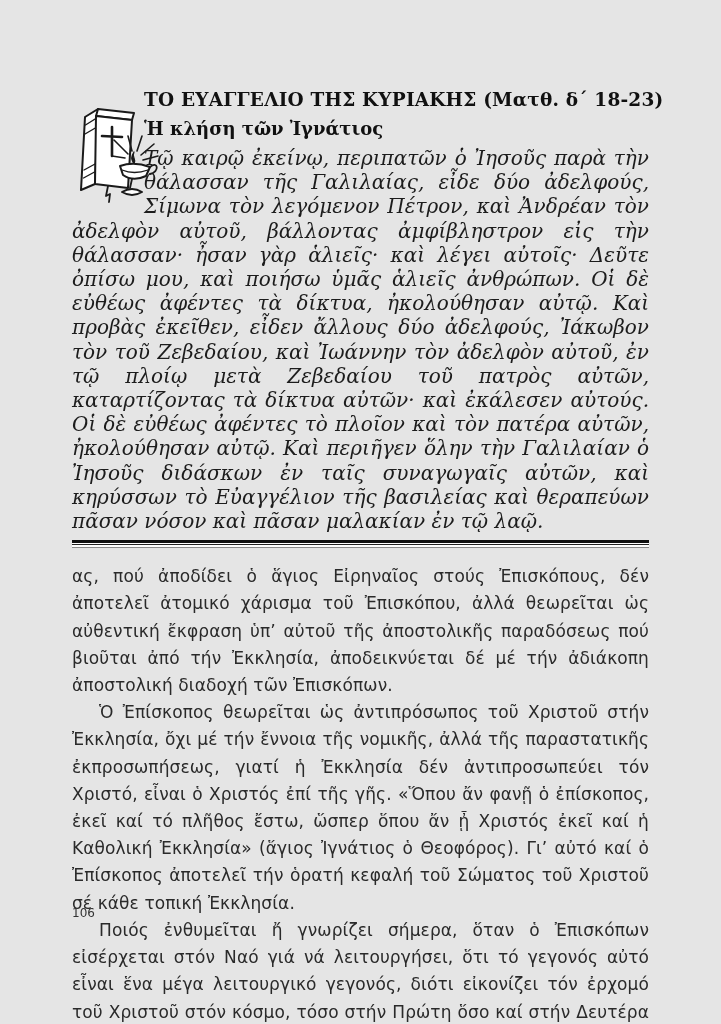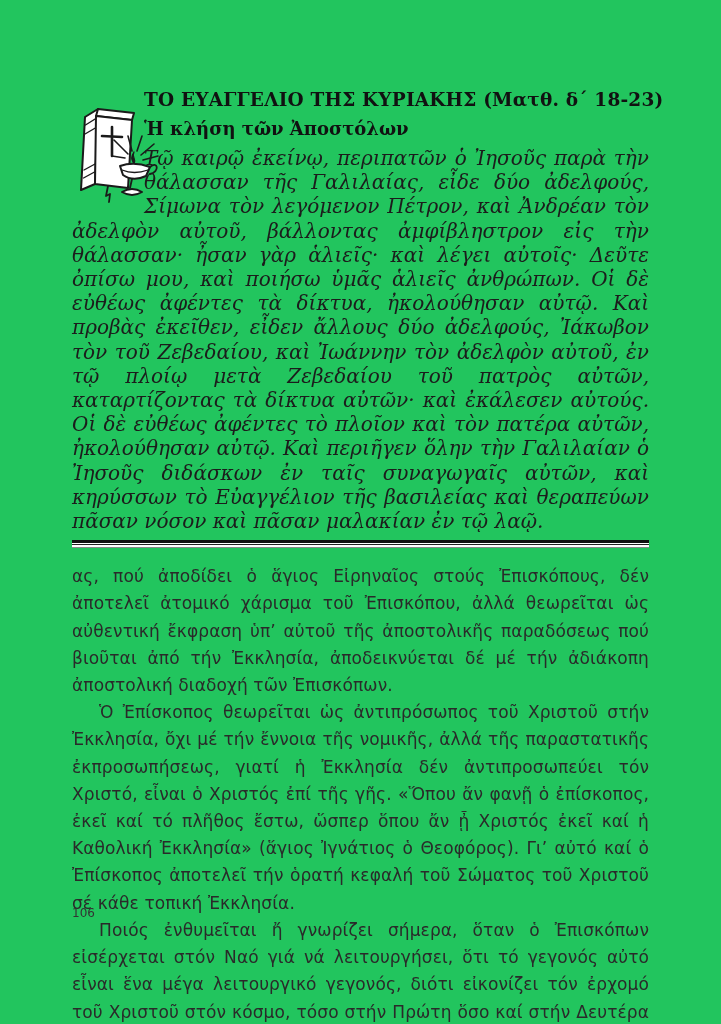--- a/index.html
+++ b/index.html
@@ -7,21 +7,21 @@
   body {
     width: 721px; height: 1024px;
     font-family: "DejaVu Sans", sans-serif;
     color: #222222;
     position: relative;
     overflow: hidden;
   }
   .page {
     position: absolute;
     inset: 0;
-    background: #22c55e;
+    background: #e5e5e5;
     padding: 86px 72px 0 72px;
   }
   
   .icon-float {
     float: left;
     width: 74px;
     height: 110px;
     margin: 8px 0 0 -2px;
     overflow: visible;
   }
@@ -134,21 +134,21 @@
 
           <path d="M80 73 C88 66 90 78 80 80" fill="none" stroke-width="1.8"></path>
 
           <path d="M62 85 L60 94" fill="none" stroke-width="1.8"></path>
           <path d="M52 98 Q62 92 72 98 Q62 104 52 98 Z"></path>
         </g>
       </svg>
     </div>
 
     <h1 class="gospel-title">ΤΟ ΕΥΑΓΓΕΛΙΟ ΤΗΣ ΚΥΡΙΑΚΗΣ (Ματθ. δ΄ 18-23)</h1>
-    <h2 class="gospel-subtitle">Ἡ κλήση τῶν Ἀποστόλων</h2>
+    <h2 class="gospel-subtitle">Ἡ κλήση τῶν Ἰγνάτιος</h2>
     <p class="gospel-passage">Τῷ καιρῷ ἐκείνῳ, περιπατῶν ὁ Ἰησοῦς παρὰ τὴν θάλασσαν τῆς Γαλιλαίας, εἶδε δύο ἀδελφούς, Σίμωνα τὸν λεγόμενον Πέτρον, καὶ Ἀνδρέαν τὸν ἀδελφὸν αὐτοῦ, βάλλοντας ἀμφίβληστρον εἰς τὴν θάλασσαν· ἦσαν γὰρ ἁλιεῖς· καὶ λέγει αὐτοῖς· Δεῦτε ὀπίσω μου, καὶ ποιήσω ὑμᾶς ἁλιεῖς ἀνθρώπων. Οἱ δὲ εὐθέως ἀφέντες τὰ δίκτυα, ἠκολούθησαν αὐτῷ. Καὶ προβὰς ἐκεῖθεν, εἶδεν ἄλλους δύο ἀδελφούς, Ἰάκωβον τὸν τοῦ Ζεβεδαίου, καὶ Ἰωάννην τὸν ἀδελφὸν αὐτοῦ, ἐν τῷ πλοίῳ μετὰ Ζεβεδαίου τοῦ πατρὸς αὐτῶν, καταρτίζοντας τὰ δίκτυα αὐτῶν· καὶ ἐκάλεσεν αὐτούς. Οἱ δὲ εὐθέως ἀφέντες τὸ πλοῖον καὶ τὸν πατέρα αὐτῶν, ἠκολούθησαν αὐτῷ. Καὶ περιῆγεν ὅλην τὴν Γαλιλαίαν ὁ Ἰησοῦς διδάσκων ἐν ταῖς συναγωγαῖς αὐτῶν, καὶ κηρύσσων τὸ Εὐαγγέλιον τῆς βασιλείας καὶ θεραπεύων πᾶσαν νόσον καὶ πᾶσαν μαλακίαν ἐν τῷ λαῷ.</p>
   </header>
 
   <div class="divider"></div>
 
   <main class="commentary">
     <p>ας, πού ἀποδίδει ὁ ἅγιος Εἰρηναῖος στούς Ἐπισκόπους, δέν ἀποτελεῖ ἀτομικό χάρισμα τοῦ Ἐπισκόπου, ἀλλά θεωρεῖται ὡς αὐθεντική ἔκφραση ὑπ’ αὐτοῦ τῆς ἀποστολικῆς παραδόσεως πού βιοῦται ἀπό τήν Ἐκκλησία, ἀποδεικνύεται δέ μέ τήν ἀδιάκοπη ἀποστολική διαδοχή τῶν Ἐπισκόπων.</p>
     <p class="indented">Ὁ Ἐπίσκοπος θεωρεῖται ὡς ἀντιπρόσωπος τοῦ Χριστοῦ στήν Ἐκκλησία, ὄχι μέ τήν ἔννοια τῆς νομικῆς, ἀλλά τῆς παραστατικῆς ἐκπροσωπήσεως, γιατί ἡ Ἐκκλησία δέν ἀντιπροσωπεύει τόν Χριστό, εἶναι ὁ Χριστός ἐπί τῆς γῆς. «Ὅπου ἄν φανῇ ὁ ἐπίσκοπος, ἐκεῖ καί τό πλῆθος ἔστω, ὥσπερ ὅπου ἄν ᾖ Χριστός ἐκεῖ καί ἡ Καθολική Ἐκκλησία» (ἅγιος Ἰγνάτιος ὁ Θεοφόρος). Γι’ αὐτό καί ὁ Ἐπίσκοπος ἀποτελεῖ τήν ὁρατή κεφαλή τοῦ Σώματος τοῦ Χριστοῦ σέ κάθε τοπική Ἐκκλησία.</p>
     <p class="indented">Ποιός ἐνθυμεῖται ἤ γνωρίζει σήμερα, ὅταν ὁ Ἐπισκόπων εἰσέρχεται στόν Ναό γιά νά λειτουργήσει, ὅτι τό γεγονός αὐτό εἶναι ἕνα μέγα λειτουργικό γεγονός, διότι εἰκονίζει τόν ἐρχομό τοῦ Χριστοῦ στόν κόσμο, τόσο στήν Πρώτη ὅσο καί στήν Δευτέρα Παρουσία Του; (ἅγιος Μάξιμος ὁ Ὁμολογητής).</p>
     <h3 class="section-heading">Ἡ ἐν Σίμωνα ἑνότητά μας</h3>

